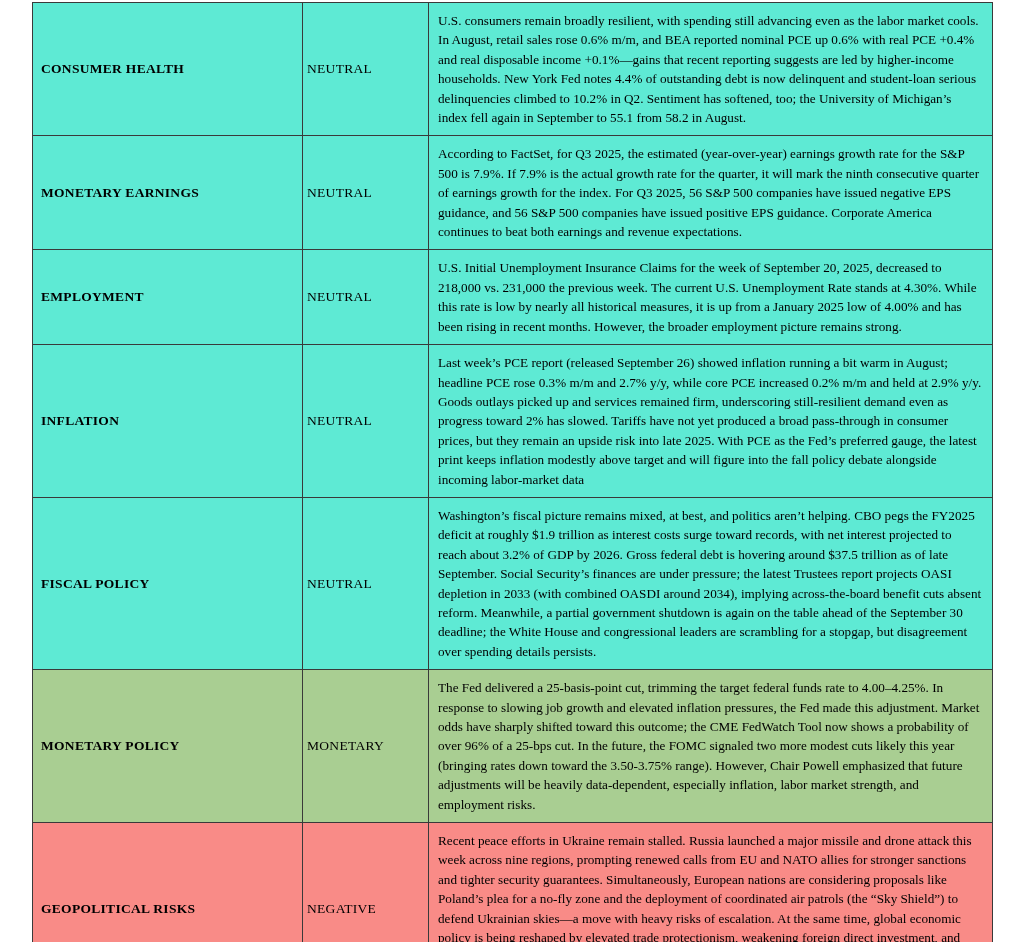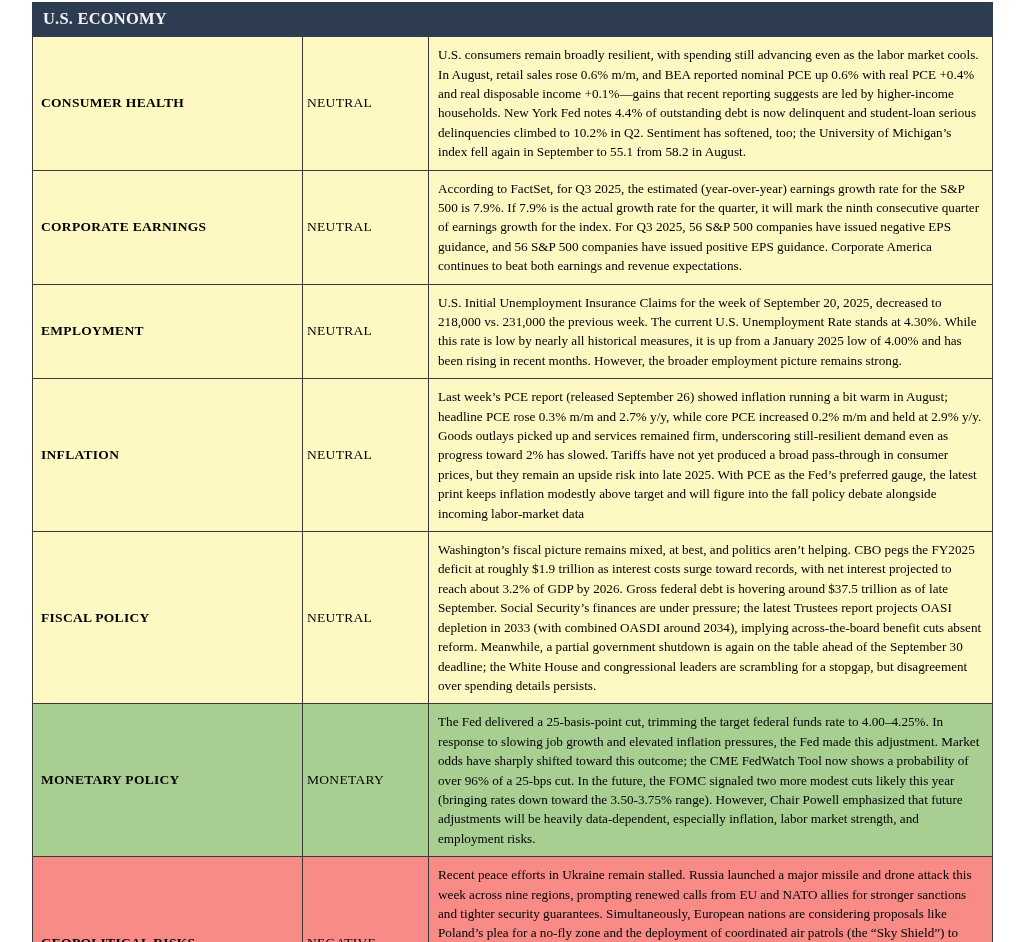--- a/index.html
+++ b/index.html
@@ -71,45 +71,40 @@
     text-align: left;
     font-size: 13.2px;
     line-height: 1.47;
     padding: 8px 9px 8px 9px;
     vertical-align: top;
   }
 
   
   tr.tone-positive td { background: #a9ce92; }
   tr.tone-negative td { background: #f98b87; }
-  tr.tone-neutral  td { background: #fef9c3; }
+  tr.tone-neutral  td { background: #5eead4; }
 </style>
 </head>
 <body>
 
 <div class="sheet">
   <table class="matrix">
     <colgroup>
       <col class="c-label">
       <col class="c-sent">
       <col class="c-body">
     </colgroup>
     <tbody id="matrix-body">
-        <tr class="section-row">
-          <td colspan="3">
-            <div class="section-title">U.S. ECONOMY</div>
-          </td>
-        </tr>
         <tr class="tone-neutral">
           <td class="cell-label">CONSUMER HEALTH</td>
           <td class="cell-sent">NEUTRAL</td>
           <td class="cell-body">U.S. consumers remain broadly resilient, with spending still advancing even as the labor market cools. In August, retail sales rose 0.6% m/m, and BEA reported nominal PCE up 0.6% with real PCE +0.4% and real disposable income +0.1%—gains that recent reporting suggests are led by higher-income households. New York Fed notes 4.4% of outstanding debt is now delinquent and student-loan serious delinquencies climbed to 10.2% in Q2. Sentiment has softened, too; the University of Michigan’s index fell again in September to 55.1 from 58.2 in August.</td>
         </tr>
         <tr class="tone-neutral">
-          <td class="cell-label">CORPORATE EARNINGS</td>
+          <td class="cell-label">MONETARY EARNINGS</td>
           <td class="cell-sent">NEUTRAL</td>
           <td class="cell-body">According to FactSet, for Q3 2025, the estimated (year-over-year) earnings growth rate for the S&amp;P 500 is 7.9%. If 7.9% is the actual growth rate for the quarter, it will mark the ninth consecutive quarter of earnings growth for the index. For Q3 2025, 56 S&amp;P 500 companies have issued negative EPS guidance, and 56 S&amp;P 500 companies have issued positive EPS guidance. Corporate America continues to beat both earnings and revenue expectations.</td>
         </tr>
         <tr class="tone-neutral">
           <td class="cell-label">EMPLOYMENT</td>
           <td class="cell-sent">NEUTRAL</td>
           <td class="cell-body">U.S. Initial Unemployment Insurance Claims for the week of September 20, 2025, decreased to 218,000 vs. 231,000 the previous week. The current U.S. Unemployment Rate stands at 4.30%. While this rate is low by nearly all historical measures, it is up from a January 2025 low of 4.00% and has been rising in recent months. However, the broader employment picture remains strong.</td>
         </tr>
         <tr class="tone-neutral">
           <td class="cell-label">INFLATION</td>

